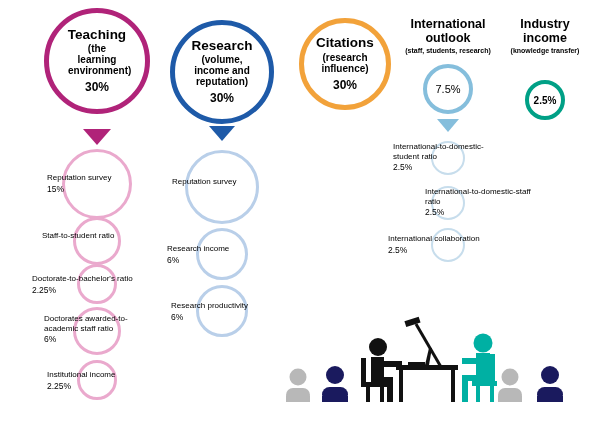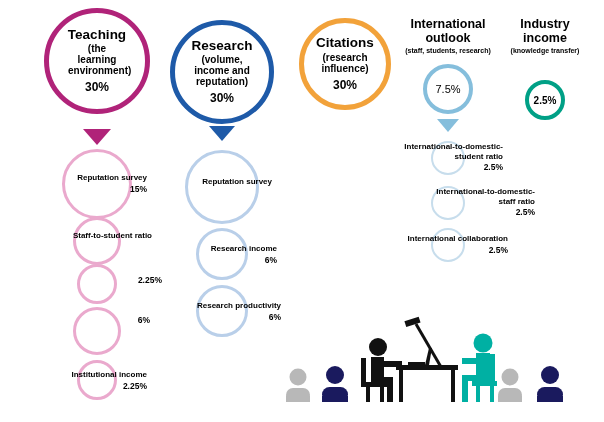--- a/index.html
+++ b/index.html
@@ -11,21 +11,21 @@
     position:absolute;border-radius:50%;box-sizing:border-box;background:#fff;
     display:flex;flex-direction:column;align-items:center;justify-content:center;
     text-align:center;z-index:1;
   }
   .subcircle{background:transparent;z-index:0;}
   .tri{position:absolute;width:0;height:0;z-index:1;}
   .p-title{font-size:13.5px;font-weight:bold;line-height:1.05;}
   .p-sub{font-size:10px;font-weight:bold;line-height:1.1;margin-top:1px;}
   .p-weight{font-size:12px;font-weight:bold;margin-top:4px;}
   .node-text{
-    position:absolute;text-align:right;font-weight:bold;font-size:8px;
+    position:absolute;text-align:left;font-weight:normal;font-size:8px;
     line-height:1.2;z-index:2;
   }
   .node-label{display:block;}
   .node-weight{display:block;font-size:8.5px;margin-top:1px;}
   .col-head{position:absolute;text-align:center;font-weight:bold;font-size:12.5px;line-height:1.08;z-index:2;}
   .col-subhead{position:absolute;text-align:center;font-weight:bold;font-size:7px;line-height:1.1;z-index:2;}
 </style>
 </head>
 <body>
 
@@ -44,25 +44,27 @@
     <span class="node-weight">15%</span>
   </div>
 
   <div class="circle subcircle" style="left:73px;top:217px;width:48px;height:48px;border:3px solid #eaa9cd;"></div>
   <div class="node-text" style="left:42px;top:231px;width:110px;">
     <span class="node-label">Staff-to-student ratio</span>
   </div>
 
   <div class="circle subcircle" style="left:77px;top:264px;width:40px;height:40px;border:3px solid #eaa9cd;"></div>
   <div class="node-text" style="left:32px;top:274px;width:130px;">
+    <span class="node-label">Doctorate-to-bachelor's ratio</span>
     <span class="node-weight">2.25%</span>
   </div>
 
   <div class="circle subcircle" style="left:73px;top:307px;width:48px;height:48px;border:3px solid #eaa9cd;"></div>
   <div class="node-text" style="left:44px;top:314px;width:106px;">
+    <span class="node-label">Doctorates awarded-to-academic staff ratio</span>
     <span class="node-weight">6%</span>
   </div>
 
   <div class="circle subcircle" style="left:77px;top:360px;width:40px;height:40px;border:3px solid #eaa9cd;"></div>
   <div class="node-text" style="left:47px;top:370px;width:100px;">
     <span class="node-label">Institutional income</span>
     <span class="node-weight">2.25%</span>
   </div>
 
   <div class="circle" style="left:170px;top:20px;width:104px;height:104px;border:5px solid #1e5aa8;text-align:center;">

